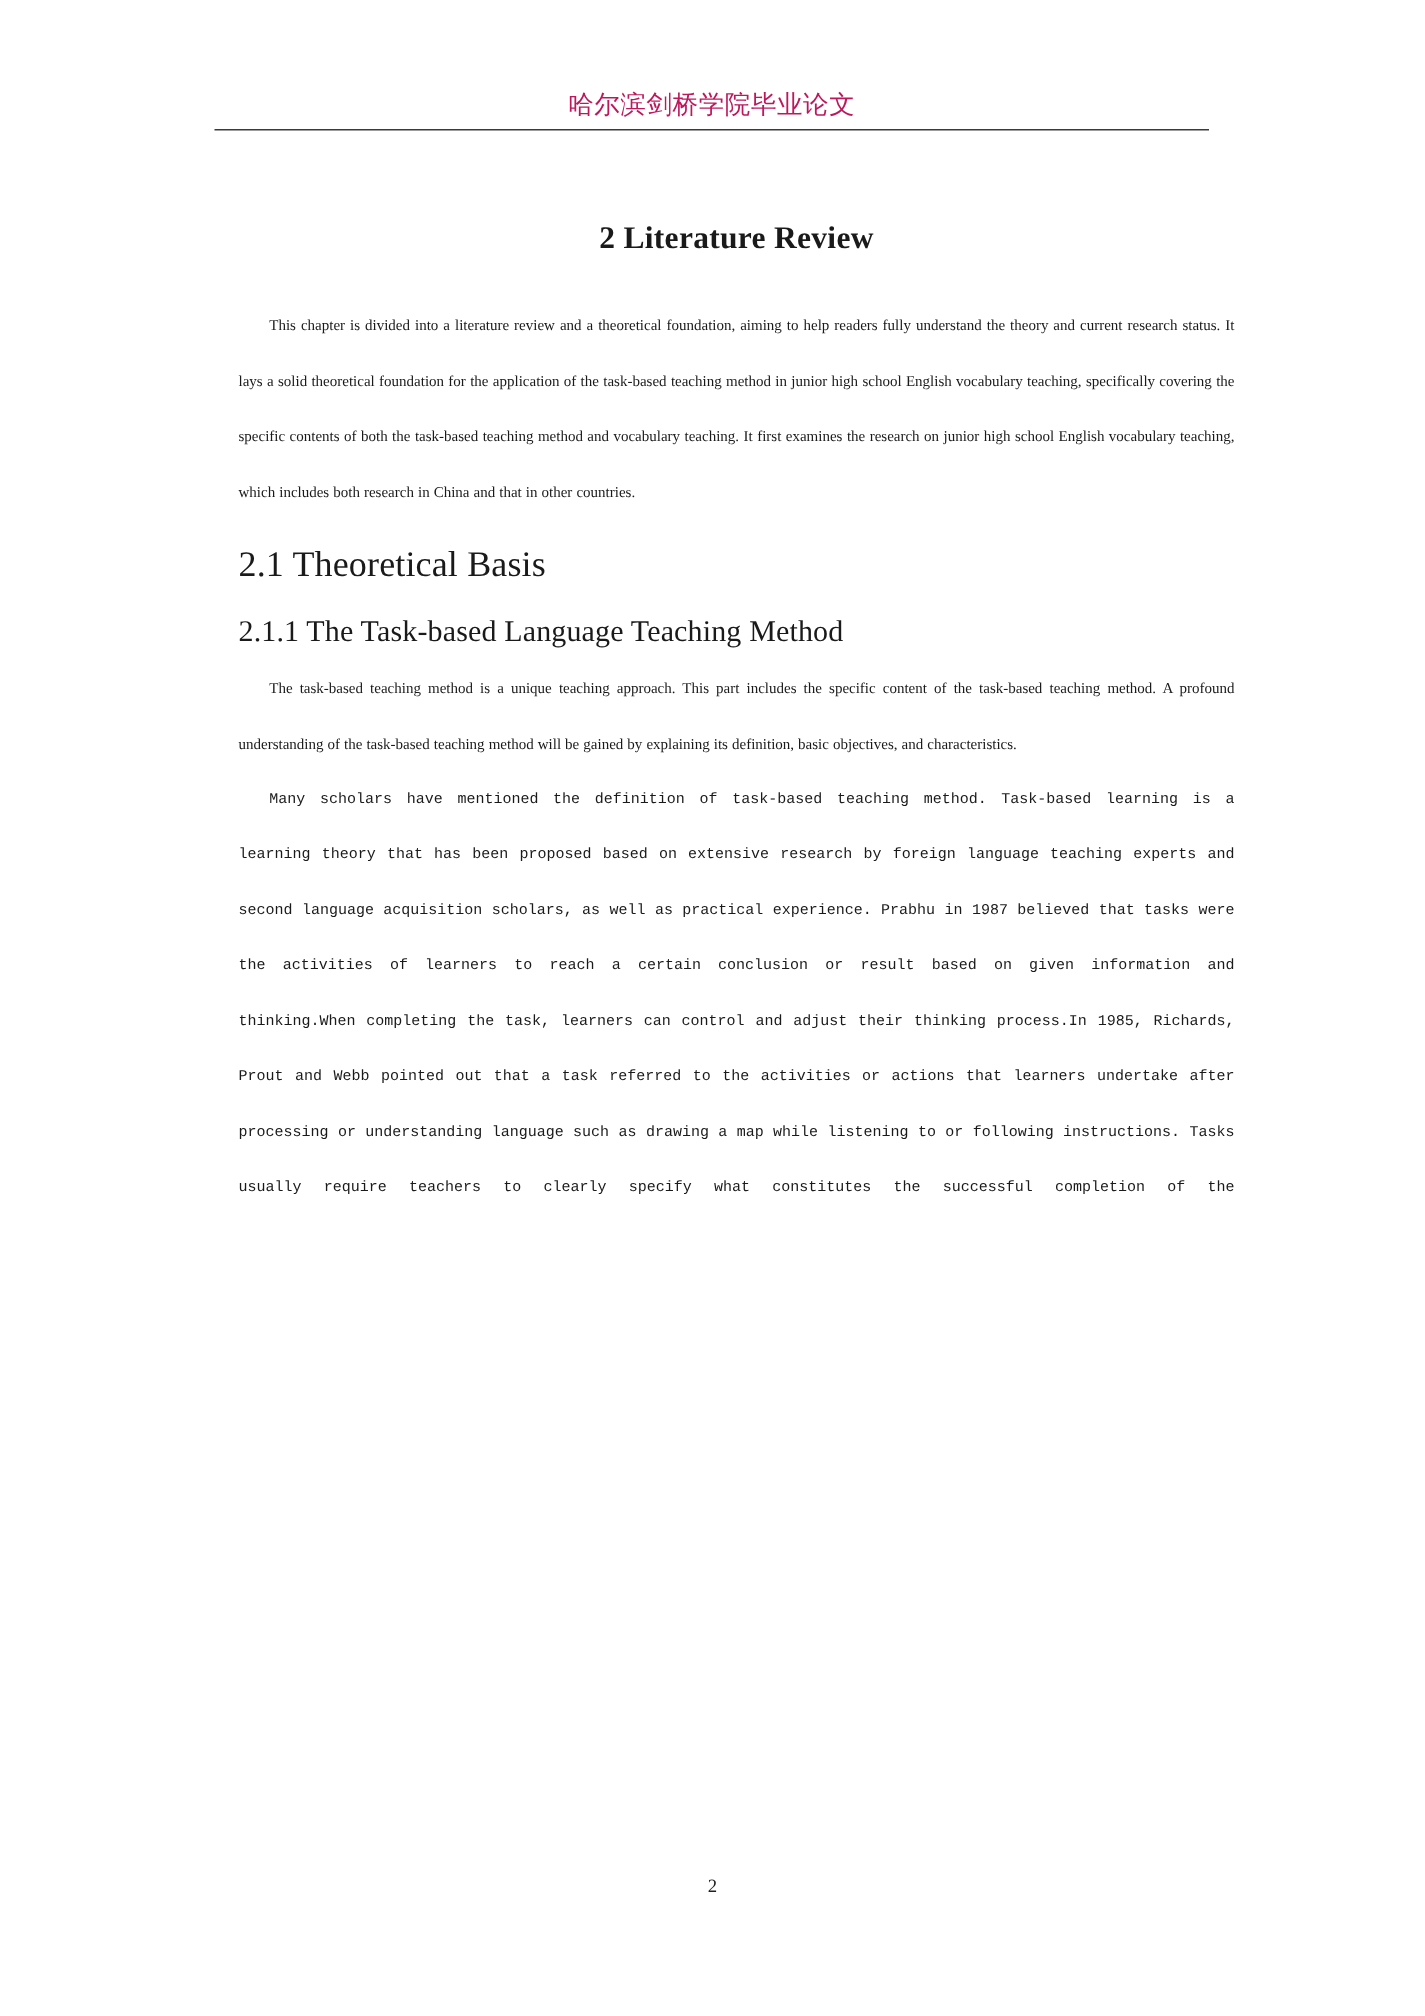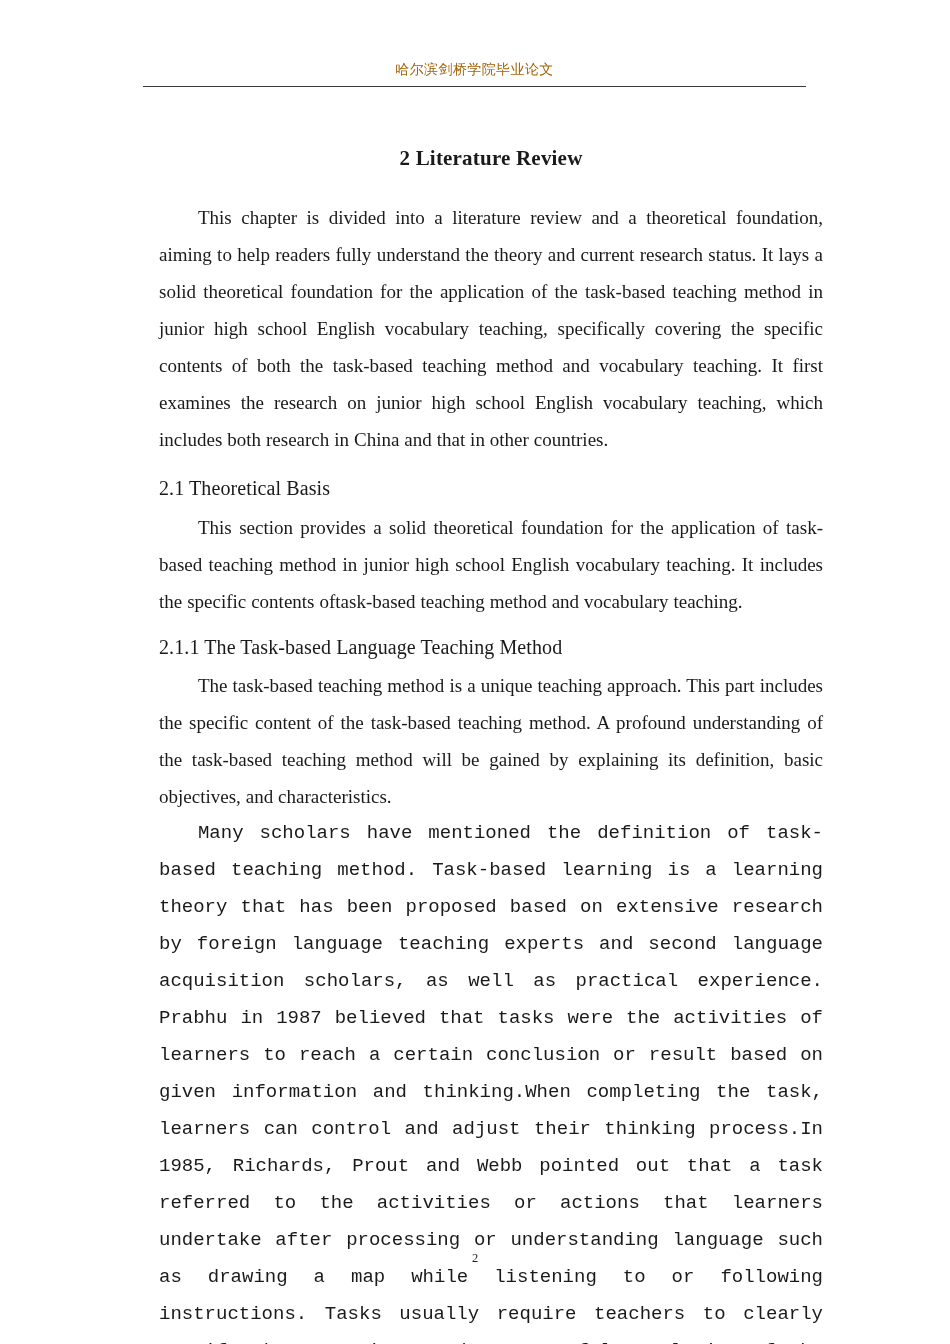--- a/index.html
+++ b/index.html
@@ -21,25 +21,25 @@
 
   
   .header {
     position: absolute;
     left: 143px;
     top: 62px;
     width: 663px;
   }
   .header-text {
     text-align: center;
-    font-size: 14px;
+    font-size: 17px;
     line-height: 16px;
-    color: #a16207;
+    color: #be185d;
     letter-spacing: 0.4px;
-    font-family: Liberation Mono, monospace;
+    font-family: Liberation Sans, sans-serif;
   }
   .header-rule {
     margin-top: 8px;
     border: 0;
     border-top: 1.6px solid #3a3a3a;
     width: 100%;
     height: 0;
   }
 
   
@@ -56,30 +56,30 @@
     font-size: 21px;
     line-height: 30px;
     margin: 0 0 26px 0;
     letter-spacing: 0.2px;
   }
 
   p.body-text {
     margin: 0;
     text-align: justify;
     text-justify: inter-word;
-    font-size: 19px;
+    font-size: 10px;
     line-height: 37px;
     text-indent: 2.05em;
     hyphens: none;
     word-spacing: 0.2px;
   }
 
   h2.sec-heading {
     margin: 13px 0 4px 0;
-    font-size: 20px;
+    font-size: 24px;
     line-height: 34px;
     font-weight: normal;
     text-align: left;
     letter-spacing: 0.1px;
   }
 
   h3.subsec-heading {
     margin: 11px 0 3px 0;
     font-size: 20px;
     line-height: 33px;
@@ -124,21 +124,20 @@
   </div>
 
   <div class="content">
 
     <h1 class="doc-title">2  Literature Review</h1>
 
     <p class="body-text">This chapter is divided into a literature review and a theoretical foundation, aiming to help readers fully understand the theory and current research status. It lays a solid theoretical foundation for the application of the task-based teaching method in junior high school English vocabulary teaching, specifically covering the specific contents of both the task-based teaching method and vocabulary teaching. It first examines the research on junior high school English vocabulary teaching, which includes both research in China and that in other countries.</p>
 
     <h2 class="sec-heading">2.1 Theoretical Basis</h2>
 
-    <p class="body-text">This section provides a solid theoretical foundation for the application of task-based teaching method in junior high school English vocabulary teaching. It includes the specific contents oftask-based teaching method and vocabulary teaching.</p>
 
     <h3 class="subsec-heading">2.1.1 The Task-based Language Teaching Method</h3>
 
     <p class="body-text">The task-based teaching method is a unique teaching approach. This part includes the specific content of the task-based teaching method. A profound understanding of the task-based teaching method will be gained by explaining its definition, basic objectives, and characteristics.</p>
 
     <p class="body-text tail">Many scholars have mentioned the definition of task-based teaching method. Task-based learning is a learning theory that has been proposed based on extensive research by foreign language teaching experts and second language acquisition scholars, as well as practical experience. Prabhu in 1987 believed that tasks were the activities of learners to reach a certain conclusion or result based on given information and thinking.When completing the task, learners can control and adjust their thinking process.In 1985, Richards, Prout and Webb pointed out that a task referred to the activities or actions that learners undertake after processing or understanding language such as drawing a map while listening to or following instructions. Tasks usually require teachers to clearly specify what constitutes the successful completion of the</p>
 
   </div>
 
   <div class="footer">

